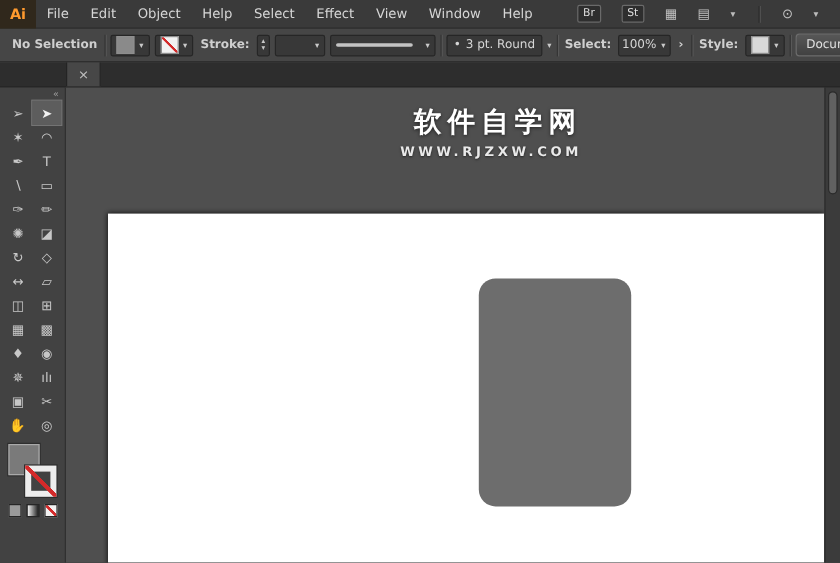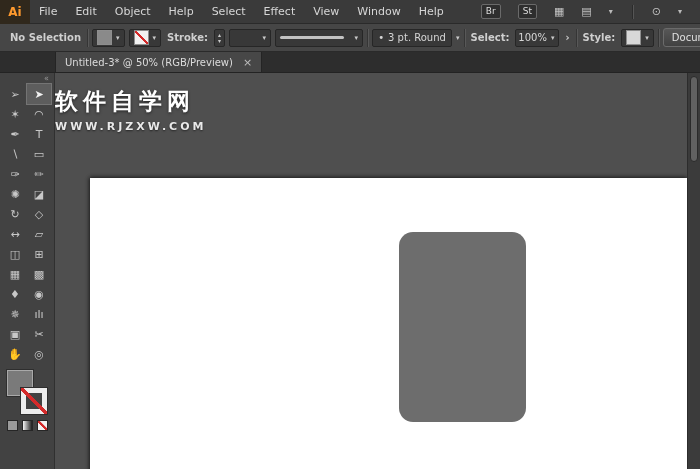--- a/index.html
+++ b/index.html
@@ -66,21 +66,21 @@
     background:linear-gradient(to top right, transparent 45%, #d42a2a 46%, #d42a2a 54%, transparent 55%); }
   .mini-swatches { display:flex; gap:4px; margin-top:6px; }
   .mini { width:11px; height:11px; border:1px solid #262626; }
   .mini-color { background:#9a9a9a; }
   .mini-grad { background:linear-gradient(90deg,#f5f5f5,#1c1c1c); }
   .mini-none { background:
       linear-gradient(to top right, transparent 40%, #d42a2a 44%, #d42a2a 58%, transparent 62%),
       #f2f2f2; }
   
   .canvas { flex:1 1 auto; position:relative; background:#4f4f4f; overflow:hidden; }
-  .watermark { position:absolute; left:0; top:13px; width:430px; text-align:left; color:#ffffff; }
+  .watermark { position:absolute; left:0; top:13px; width:430px; text-align:right; color:#ffffff; }
   .wm-title { font-size:23px; font-weight:bold; letter-spacing:5px;
     text-shadow:0 1px 3px rgba(0,0,0,.6); }
   .wm-url { margin-top:3px; font-size:11px; font-weight:bold; letter-spacing:3px; color:#e9e9e9;
     text-shadow:0 1px 2px rgba(0,0,0,.55); }
   .artboard { position:absolute; left:35px; top:105px; width:calc(100% - 35px); height:420px;
     background:#ffffff; box-shadow:-1px 0 4px rgba(0,0,0,.45), 0 -1px 4px rgba(0,0,0,.45); }
   .shape { position:absolute; left:309px; top:54px; width:127px; height:190px;
     background:#6d6d6d; border-radius:14px; }
   
   .vscroll { width:13px; flex:0 0 13px; background:#3b3b3b; border-left:1px solid #2c2c2c;
@@ -158,21 +158,20 @@
       <span class="sw" style="background:#d8d8d8;"></span>
       <span class="chev">▾</span>
     </span>
     <span class="cb-sep"></span>
     <span class="btn">Document Setup</span>
 
   </div>
 
   <div class="tabbar">
     <div class="tab">
-      <span>Untitled-3* @ 50% (RGB/Preview)</span>
       <span class="tab-close">×</span>
     </div>
   </div>
 
   <div class="main">
 
     <div class="toolbar">
       <span class="tb-head">«</span>
       <div class="tools">
         <div class="tool">➢</div>

